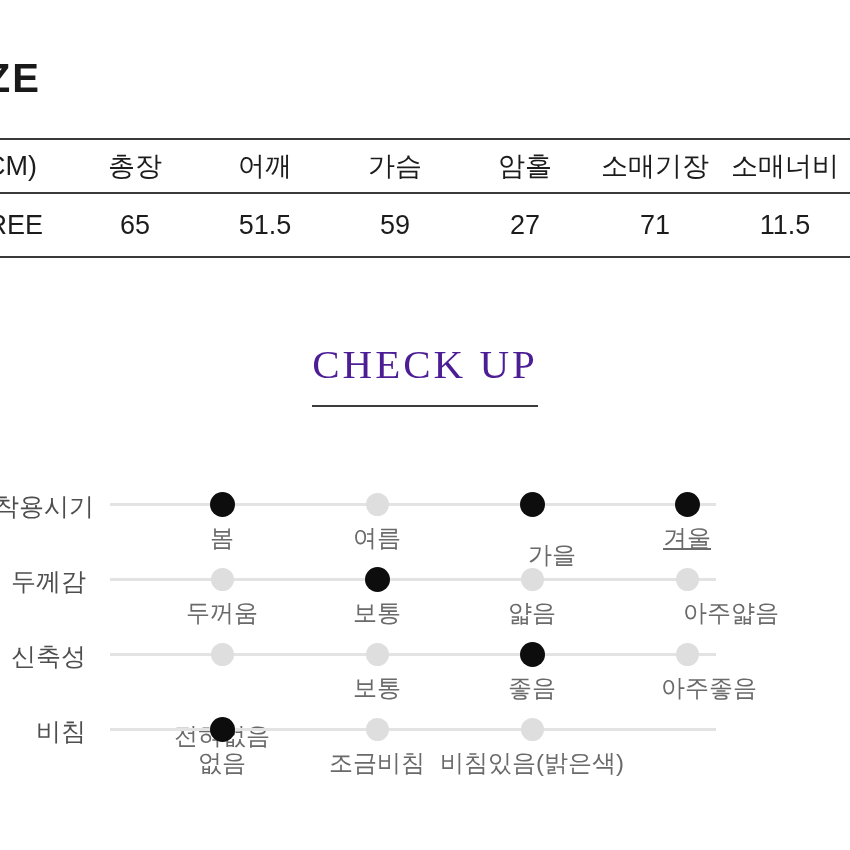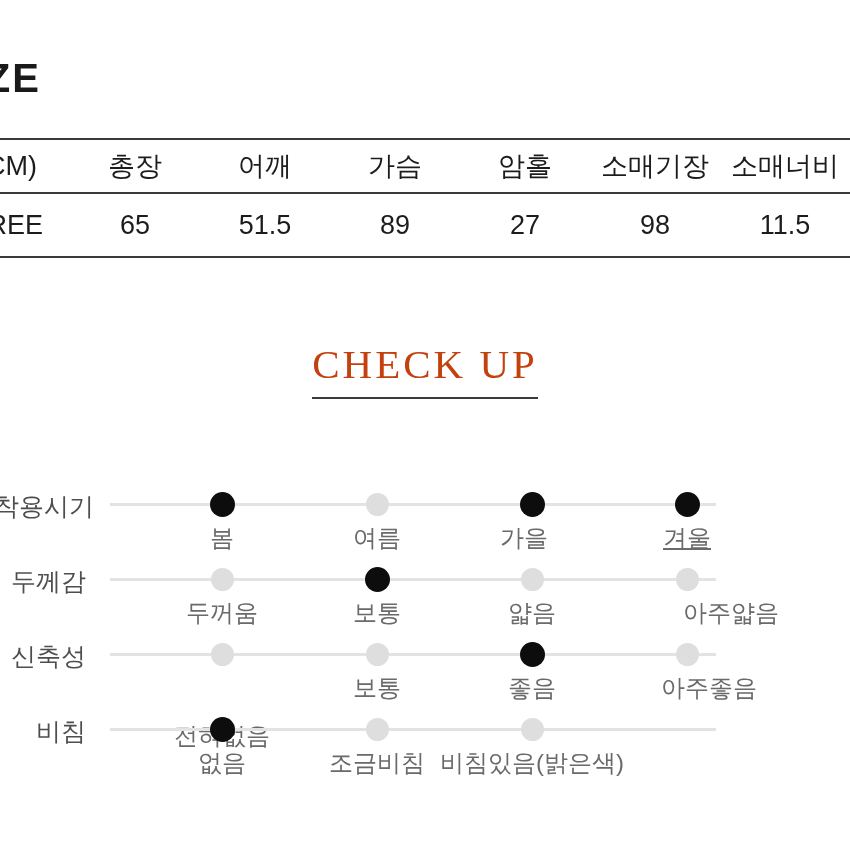--- a/index.html
+++ b/index.html
@@ -73,22 +73,22 @@
     top: 340px;
     width: 850px;
     text-align: center;
   }
   .checkup-title {
     display: inline-block;
     font-family: "Liberation Serif", "DejaVu Serif", serif;
     font-size: 41px;
     font-weight: 400;
     letter-spacing: 3px;
-    color: #c2410c;
-    padding-bottom: 9px;
+    color: #4c1d95;
+    padding-bottom: 17px;
     border-bottom: 2px solid #3b3b3b;
   }
 
   
   .checkup-rows {
     position: absolute;
     left: 0;
     top: 470px;
     width: 716px;
   }
@@ -166,43 +166,43 @@
         <th>암홀</th>
         <th>소매기장</th>
         <th>소매너비</th>
       </tr>
     </thead>
     <tbody>
       <tr>
         <td>FREE</td>
         <td>65</td>
         <td>51.5</td>
-        <td>89</td>
+        <td>59</td>
         <td>27</td>
-        <td>98</td>
+        <td>71</td>
         <td>11.5</td>
       </tr>
     </tbody>
   </table>
 </div>
 
 <div class="checkup-title-wrap">
   <span class="checkup-title">CHECK UP</span>
 </div>
 
 <div class="checkup-rows" id="checkup-rows">
     <div class="cu-row">
       <div class="cu-label clip">착용시기</div>
       <div class="cu-track"></div>
       <div class="cu-dot on" style="left: 222px;"></div>
       <div class="cu-opt" style="left: 222px;">봄</div>
       <div class="cu-dot" style="left: 377px;"></div>
       <div class="cu-opt" style="left: 377px;">여름</div>
       <div class="cu-dot on" style="left: 532px;"></div>
-      <div class="cu-opt" style="left: 524px;">가을</div>
+      <div class="cu-opt" style="left: 552px; margin-top: 17px;">가을</div>
       <div class="cu-dot on" style="left: 687px;"></div>
       <div class="cu-opt" style="left: 687px; text-decoration: underline;">겨울</div>
     </div>
     <div class="cu-row">
       <div class="cu-label">두께감</div>
       <div class="cu-track"></div>
       <div class="cu-dot" style="left: 222px;"></div>
       <div class="cu-opt" style="left: 222px;">두꺼움</div>
       <div class="cu-dot on" style="left: 377px;"></div>
       <div class="cu-opt" style="left: 377px;">보통</div>

